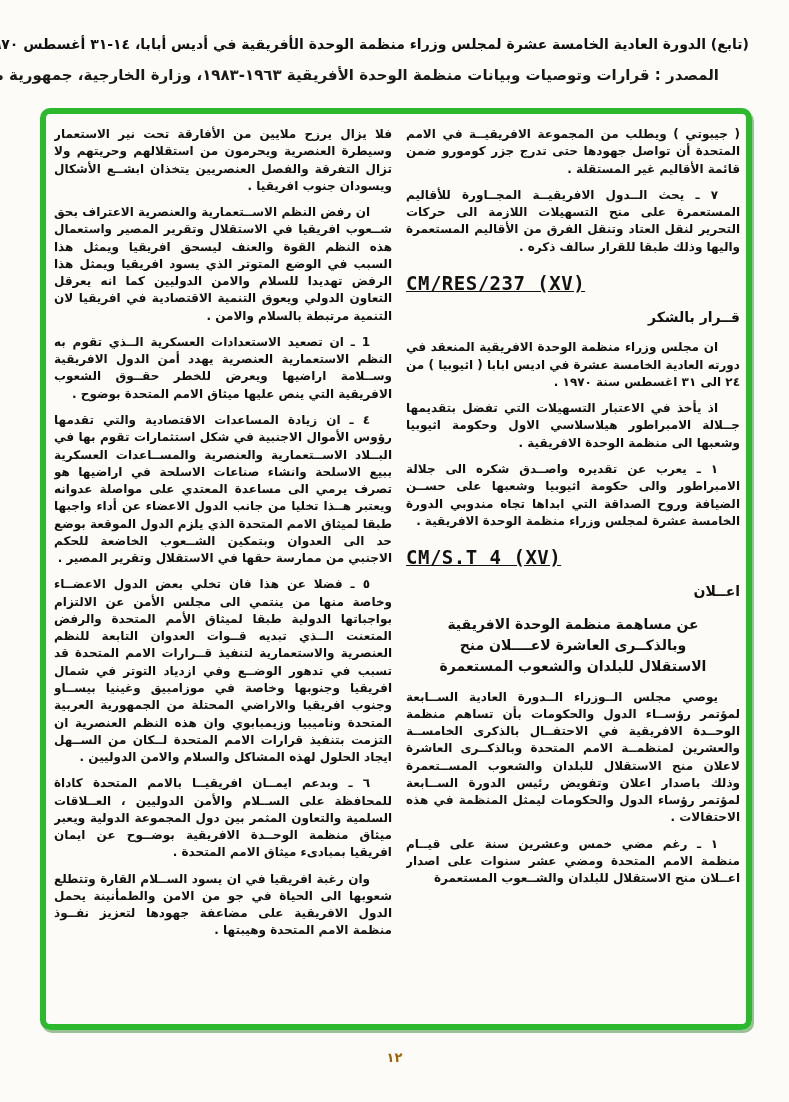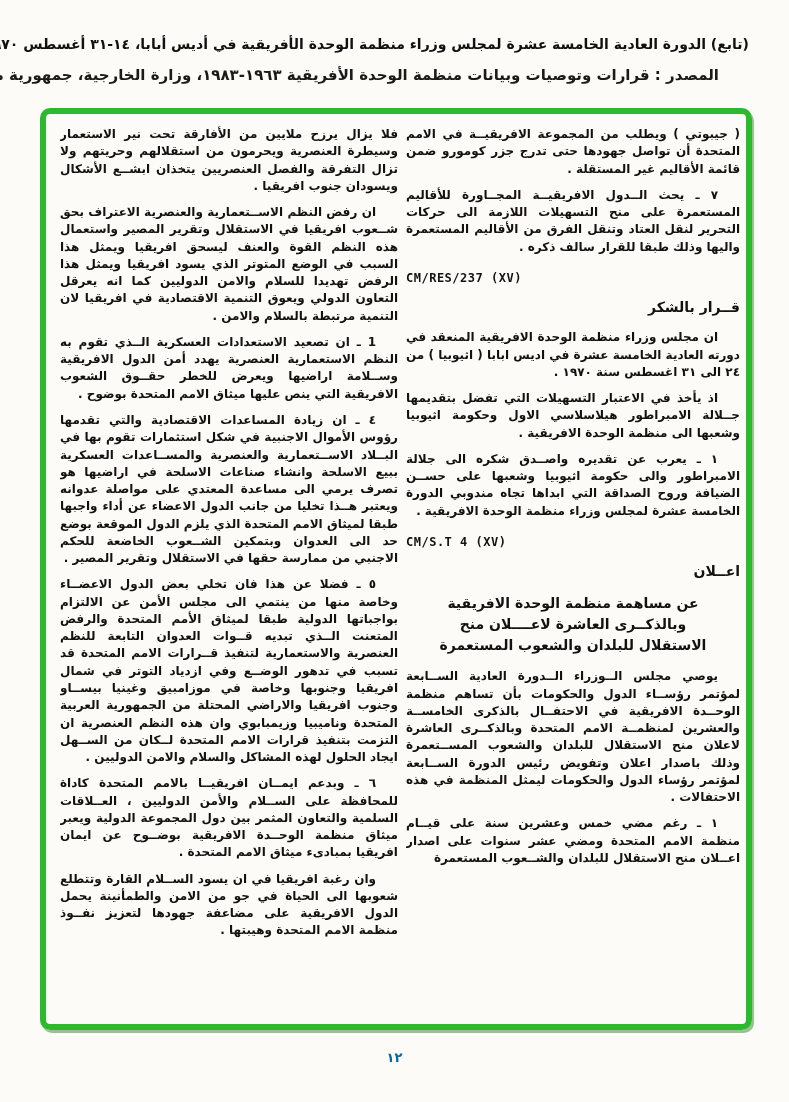--- a/index.html
+++ b/index.html
@@ -45,48 +45,49 @@
   .col {
     position: absolute; top: 12px; height: 888px;
     direction: rtl;
     text-align: justify;
     font-size: 12px; font-weight: bold;
     line-height: 1.44;
     color: #141210;
     overflow: hidden;
   }
   .col-right { right: 6px;  width: 334px; }
-  .col-left  { left: 14px;  width: 338px; }
+  .col-left  { left: 8px;  width: 338px; }
   .para { margin: 0 0 9px 0; }
   .para.indent { text-indent: 22px; }
   .cm-label {
     direction: ltr; text-align: left;
     font-family: "DejaVu Sans Mono", monospace;
-    font-size: 12px; font-weight: bold;
+    font-size: 19px; font-weight: bold;
     letter-spacing: .5px;
     margin: 14px 0 10px 0;
     color: #121212;
+    text-decoration: underline;
   }
   .sec-heading {
     text-align: right;
     font-size: 14px; font-weight: bold;
     margin: 6px 0 12px 0;
   }
   .subtitle { margin: 0 0 12px 0; }
   .sub-line {
     text-align: center;
     font-size: 14px; font-weight: bold;
     line-height: 1.5;
   }
   
   .page-number {
     position: absolute; top: 1050px; left: 0; right: 0;
     text-align: center;
     font-size: 13px; font-weight: bold;
-    color: #0369a1;
+    color: #a16207;
   }
 </style>
 </head>
 <body>
 
 <div class="page">
 
   <div class="header-line1">(تابع) الدورة العادية الخامسة عشرة لمجلس وزراء منظمة الوحدة الأفريقية في أديس أبابا، ١٤-٣١ أغسطس ١٩٧٠</div>
 
   <div class="header-line2">المصدر : قرارات وتوصيات وبيانات منظمة الوحدة الأفريقية ١٩٦٣-١٩٨٣، وزارة الخارجية، جمهورية مصر العربية، ط ١٩٨٥، ص ١٧٦-١٨٨</div>

